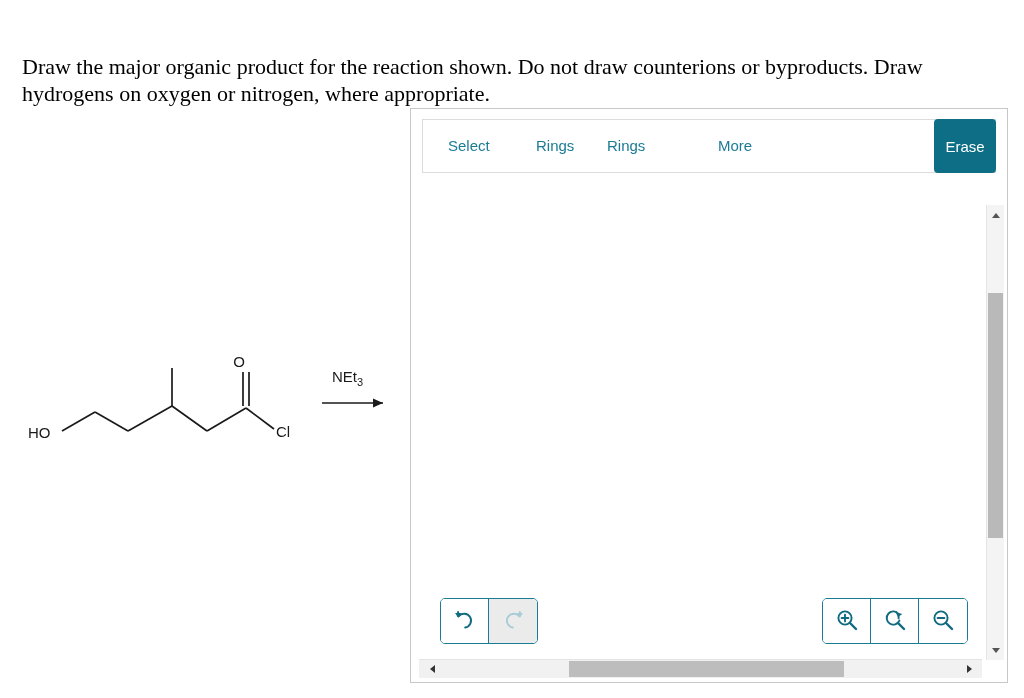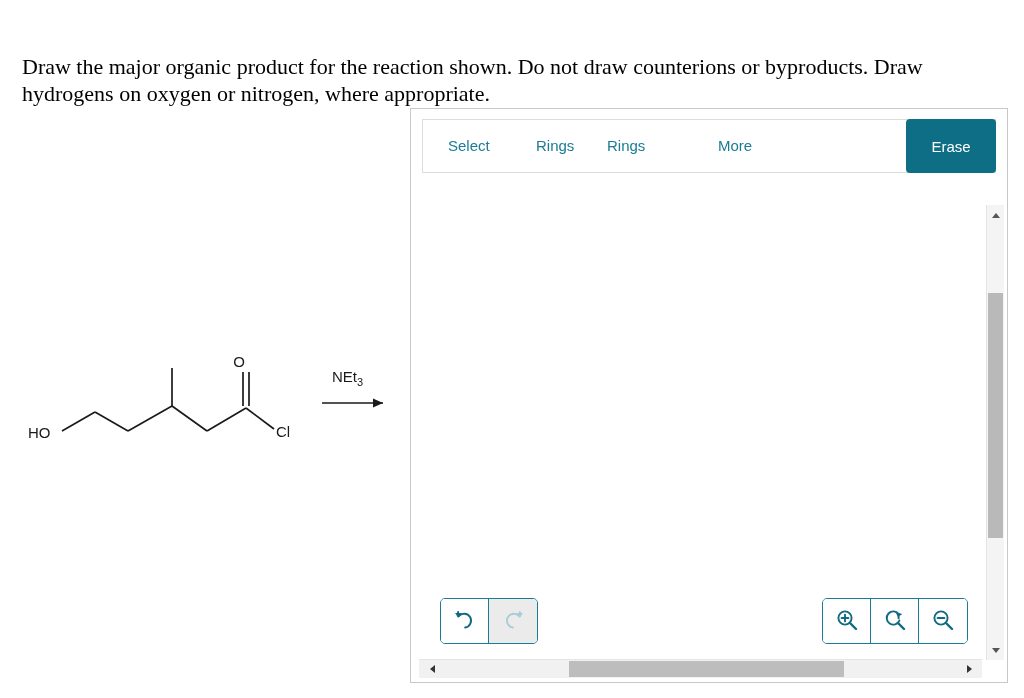--- a/index.html
+++ b/index.html
@@ -78,21 +78,21 @@
   }
   #tab-select { left: 15px; }
   #tab-draw   { left: 103px; }
   #tab-rings  { left: 174px; }
   #tab-more   { left: 285px; }
 
   #erase-button {
     position: absolute;
     right: -1px;
     top: -1px;
-    width: 90px;
+    width: 62px;
     height: 54px;
     background: #0d6e86;
     color: #ffffff;
     font-size: 15px;
     border: none;
     border-radius: 4px;
     cursor: pointer;
     font-family: "Liberation Sans", sans-serif;
   }
 

